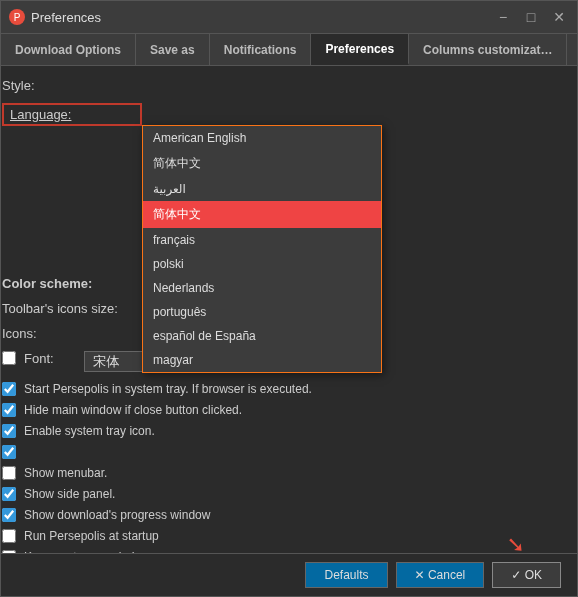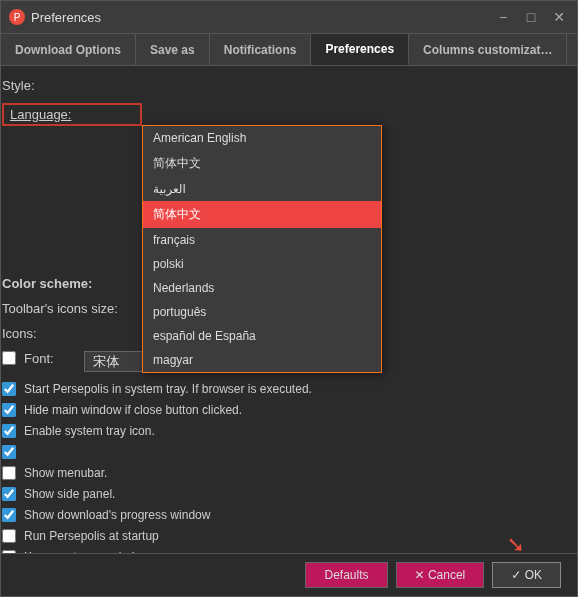--- a/index.html
+++ b/index.html
@@ -176,21 +176,21 @@
       gap: 8px;
       flex-shrink: 0;
       background: #2b2b2b;
       position: relative;
     }
     .footer-btn {
       padding: 5px 18px;
       cursor: pointer;
       font-size: 12px;
       border: 1px solid #666;
-      background: #be185d;
+      background: #0369a1;
       color: #ddd;
     }
     .footer-btn.ok {
       background: #3c3c3c;
       border: 1px solid #888;
     }
     .arrow-indicator {
       position: absolute;
       right: 52px;
       bottom: 38px;

